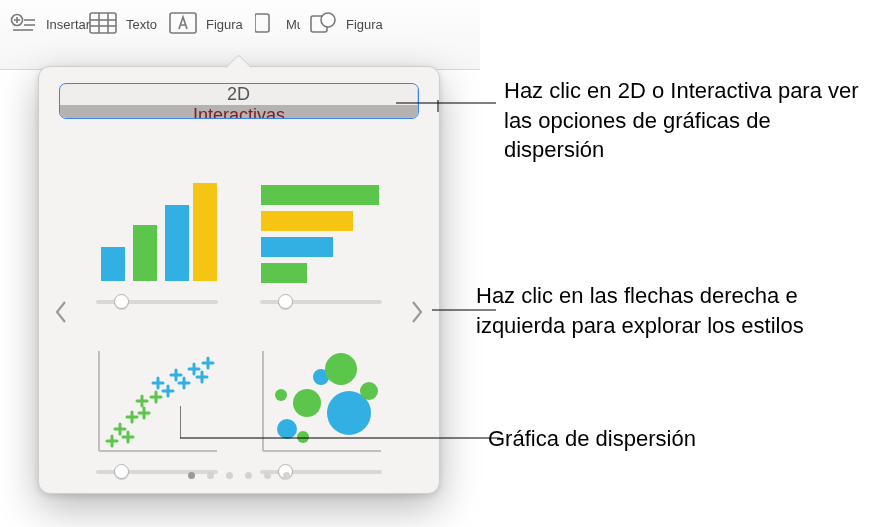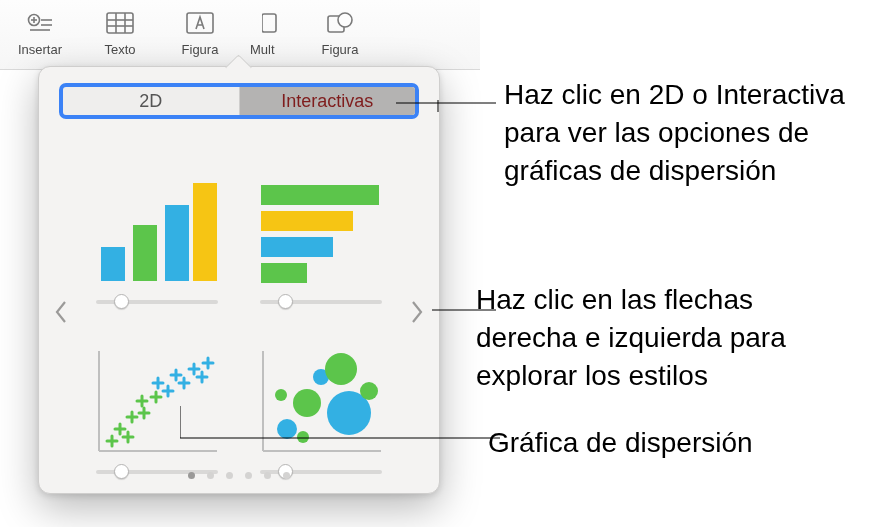--- a/index.html
+++ b/index.html
@@ -20,21 +20,21 @@
     height: 70px;
     width: 480px;
     display: flex;
     align-items: flex-start;
     padding-top: 6px;
     border-bottom: 1px solid #d9d9d9;
     background: linear-gradient(#fdfdfd, #f6f6f6);
   }
   .tb-item {
     display: flex;
-    flex-direction: column;
+    flex-direction: row;
     align-items: center;
     width: 80px;
     font-size: 13px;
     color: #4a4a4a;
     cursor: default;
   }
   .tb-icon {
     height: 34px;
     display: flex;
     align-items: center;
@@ -76,24 +76,25 @@
     border-top: 1px solid #cfcecd;
     transform: rotate(45deg);
     border-top-left-radius: 3px;
   }
 
   .segmented {
     position: absolute;
     top: 16px; left: 20px; right: 20px;
     height: 36px;
     display: flex;
-    border: 4px solid #3b82f6;
+    border: 1px solid #3b82f6;
     border-radius: 7px;
     overflow: hidden;
     background: #efeeed;
+    flex-direction: column;
   }
   .seg {
     flex: 1;
     display: flex;
     align-items: center;
     justify-content: center;
     font-size: 18px;
     color: #555;
     border-right: 1px solid #cfcecd;
     cursor: default;
@@ -173,21 +174,21 @@
   .dot {
     width: 7px; height: 7px;
     border-radius: 50%;
     background: #d4d3d2;
   }
   .dot.active { background: #9a9998; }
 
   
   .callout {
     position: absolute;
-    font-size: 28px;
+    font-size: 22px;
     line-height: 1.35;
     color: #000;
     max-width: 360px;
   }
   .lead {
     position: absolute;
     stroke: #000;
     stroke-width: 1;
     fill: none;
   }

